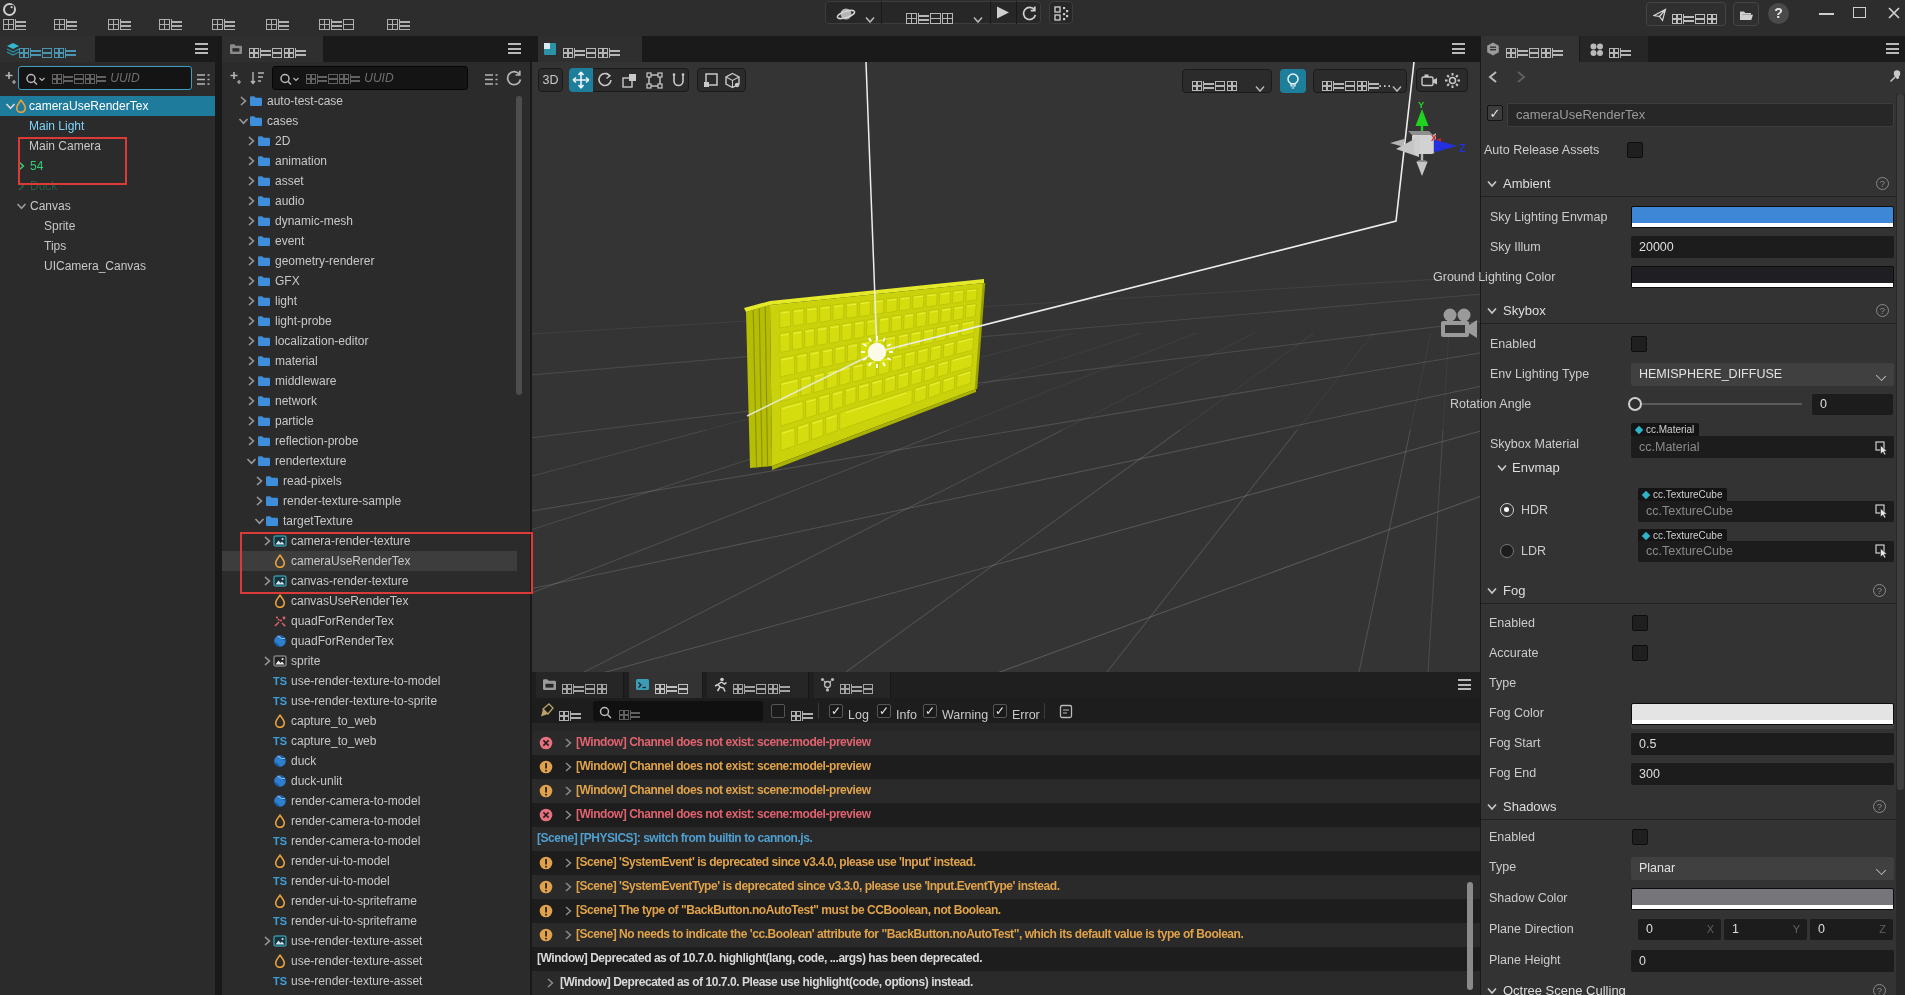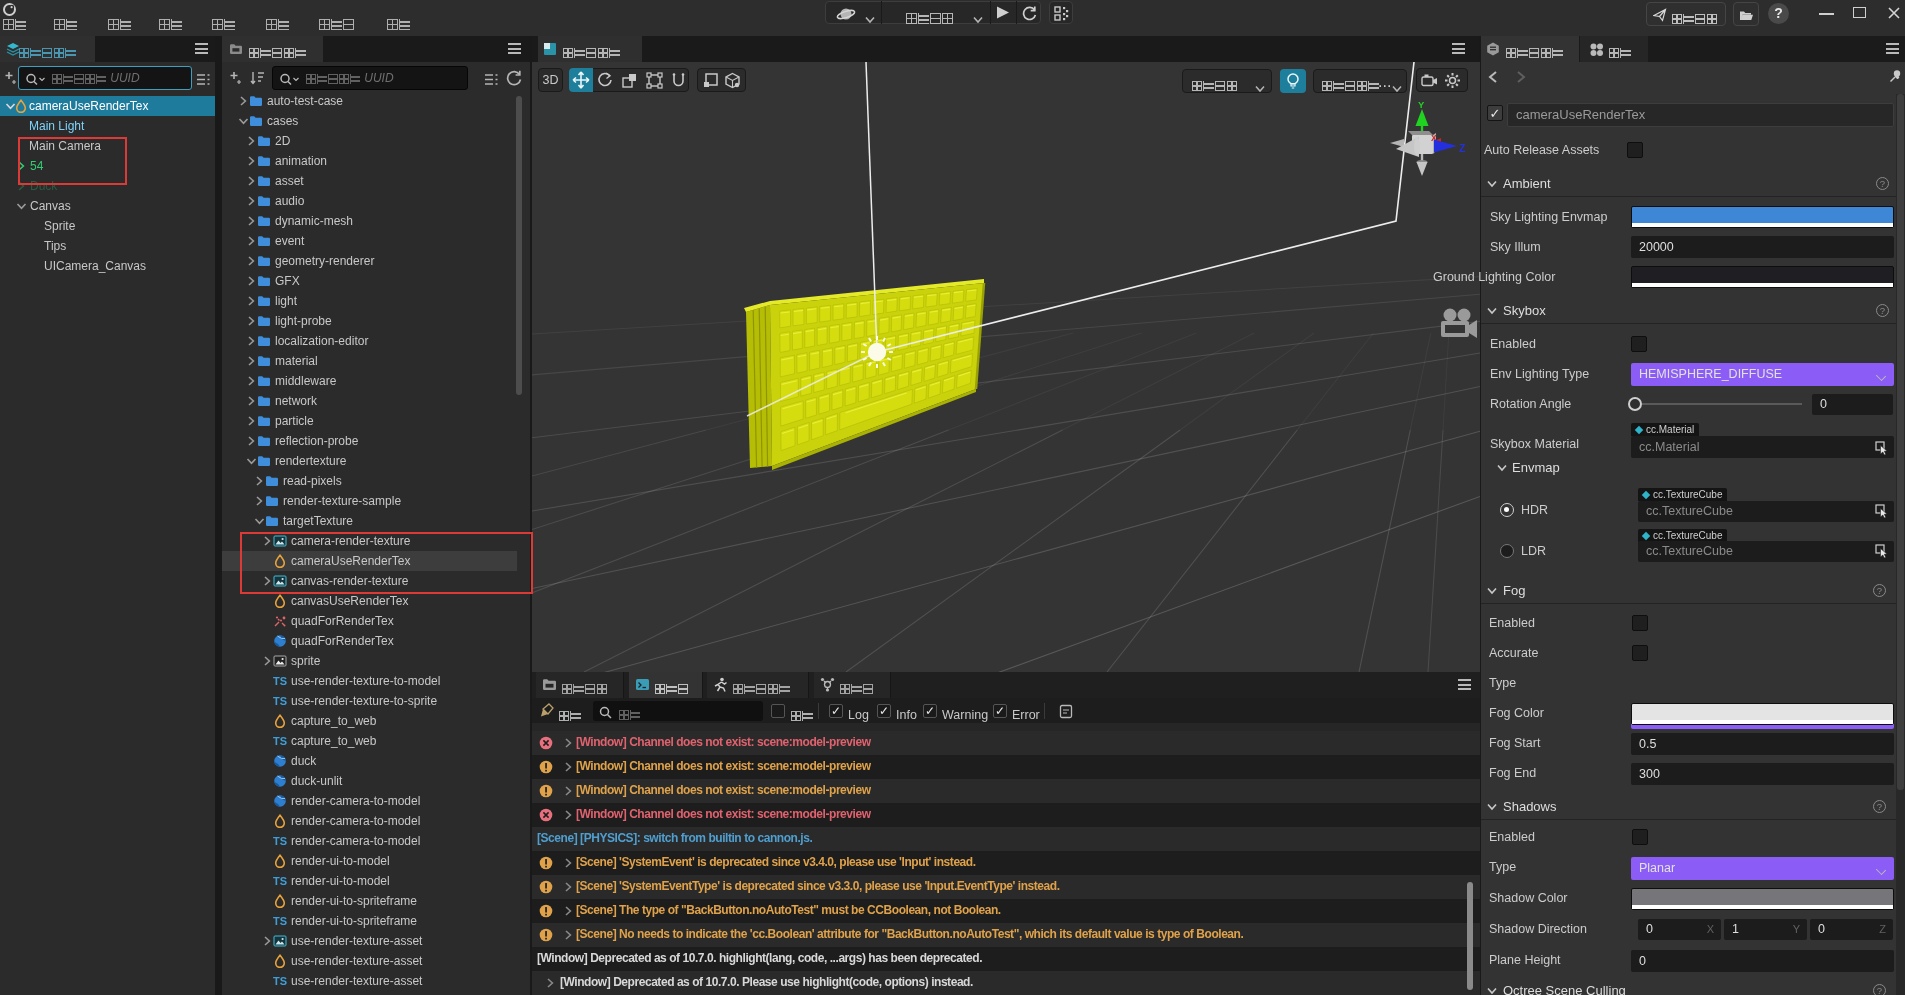--- a/index.html
+++ b/index.html
@@ -10,21 +10,21 @@
  linear-gradient(90deg,transparent 42%,currentColor 42%,currentColor 58%,transparent 58%)}
 .cj1{background:repeating-linear-gradient(transparent 0 2.5px,currentColor 2.5px 4px);border-left:1.1px solid currentColor}
 .cj2{border:1.1px solid currentColor;background:linear-gradient(transparent 42%,currentColor 42%,currentColor 58%,transparent 58%)}
 .zht{display:inline-block;white-space:nowrap}
 .row{position:absolute;font-size:12px;color:#c8c8c8;white-space:nowrap}
 .ham{position:absolute;width:13px;height:11px;border-top:2px solid #b9b9b9;border-bottom:2px solid #b9b9b9}
 .ham:after{content:"";position:absolute;left:0;right:0;top:2.5px;height:2px;background:#b9b9b9}
 .chk{position:absolute;background:#1f1f1f;border:1px solid #0e0e0e;border-radius:2px}
 .lbl{position:absolute;font-size:12.5px;color:#cccccc;white-space:nowrap}
 .inp{position:absolute;background:#1c1c1c;border-radius:2px;color:#dedede;font-size:12.5px;line-height:22px;padding-left:8px;white-space:nowrap}
-.dd{position:absolute;background:#8b5cf6;border-radius:2px;color:#e2e2e2;font-size:12.5px;line-height:23px;padding-left:8px;white-space:nowrap}
+.dd{position:absolute;background:#404040;border-radius:2px;color:#e2e2e2;font-size:12.5px;line-height:23px;padding-left:8px;white-space:nowrap}
 .dd:after{content:"";position:absolute;right:9px;top:9px;width:7px;height:7px;border-right:1.6px solid #bbb;border-bottom:1.6px solid #bbb;transform:rotate(45deg) scale(1,.8)}
 .qm{position:absolute;width:13px;height:13px;border:1.2px solid #8a8a8a;border-radius:50%;color:#8a8a8a;font-size:9.5px;text-align:center;line-height:12px}
 .sep{position:absolute;left:1481px;width:424px;height:1px;background:#232323}
 .tag{position:absolute;height:13px;background:#141414;border-radius:2px 2px 0 0;color:#cfcfcf;font-size:10px;line-height:13px;padding:0 5px;white-space:nowrap}
 .tag i{display:inline-block;width:6px;height:6px;background:#2fb3c8;transform:rotate(45deg);margin-right:4px;font-style:normal}
 .cursor-ic{position:absolute;width:13px;height:14px}
 </style></head><body>
 <div class="ab" style="position:absolute;left:0px;top:0px;width:1905px;height:36px;background:#2d2d2d">
 <div class="ab" style="position:absolute;left:3px;top:2px;width:13px;height:13px;"><svg width="13" height="13" viewBox="0 0 13 13" style="">
         <circle cx="6.5" cy="6.5" r="5.5" fill="none" stroke="#cfcfcf" stroke-width="2"></circle>
@@ -972,21 +972,21 @@
 <div class="ab" style="position:absolute;left:1486px;top:304px;width:12px;height:14px;"><svg width="12" height="14" viewBox="0 0 12 14" style="">
       <path d="M2 4.5 L6 9 L10 4.5" fill="none" stroke="#c9c9c9" stroke-width="1.6"></path>
     </svg></div>
 <div class="ab" style="position:absolute;left:1503px;top:303px;width:200px;height:16px;color:#dedede;font-size:13px">Skybox</div>
 <div class="qm" style="left:1876px;top:304px">?</div>
 <div class="sep" style="top:323px"></div>
 <div class="lbl" style="left:1490px;top:337px">Enabled</div>
 <div class="chk" style="position:absolute;left:1631px;top:336px;width:16px;height:16px;"></div>
 <div class="lbl" style="left:1490px;top:367px">Env Lighting Type</div>
 <div class="dd" style="position:absolute;left:1631px;top:363px;width:263px;height:23px;">HEMISPHERE_DIFFUSE</div>
-<div class="lbl" style="left:1490px;top:397px">Rotation Angle</div>
+<div class="lbl" style="left:1450px;top:397px">Rotation Angle</div>
 <div class="ab" style="position:absolute;left:1642px;top:403px;width:160px;height:2px;background:#5a5a5a"></div>
 <div class="ab" style="position:absolute;left:1628px;top:397px;width:14px;height:14px;background:#2e2e2e;border:2px solid #cfcfcf;border-radius:50%"></div>
 <div class="inp" style="position:absolute;left:1812px;top:394px;width:81px;height:21px;line-height:21px">0</div>
 <div class="lbl" style="left:1490px;top:437px">Skybox Material</div>
 <div class="tag" style="left:1631px;top:423px"><i></i>cc.Material</div>
 <div class="inp" style="position:absolute;left:1631px;top:436px;width:263px;height:22px;color:#8a8a8a">cc.Material<div class="cursor-ic" style="right:6px;top:4px"><svg width="13" height="14" viewBox="0 0 13 14" style="">
         <rect x="1" y="1" width="8" height="8" fill="none" stroke="#d0d0d0" stroke-width="1.2"></rect>
         <path d="M5.5 4.5 L5.5 13 L7.8 11 L9.3 14 L10.8 13.2 L9.3 10.3 L12 10 Z" fill="#e8e8e8" stroke="#222" stroke-width="0.6"></path>
       </svg></div></div>
 <div class="ab" style="position:absolute;left:1496px;top:461px;width:12px;height:14px;"><svg width="12" height="14" viewBox="0 0 12 14" style="">
@@ -1036,21 +1036,21 @@
 <div class="qm" style="left:1873px;top:800px">?</div>
 <div class="sep" style="top:819px"></div>
 <div class="lbl" style="left:1489px;top:830px">Enabled</div>
 <div class="chk" style="position:absolute;left:1632px;top:829px;width:16px;height:16px;"></div>
 <div class="lbl" style="left:1489px;top:860px">Type</div>
 <div class="dd" style="position:absolute;left:1631px;top:857px;width:263px;height:23px;">Planar</div>
 <div class="lbl" style="left:1489px;top:891px">Shadow Color</div>
 <div class="ab" style="position:absolute;left:1631px;top:888px;width:263px;height:22px;background:#76767a;border-radius:2px;border:1px solid #0d0d0d">
     <div class="ab" style="left:0;right:0;bottom:0;height:4px;background:#ffffff"></div>
   </div>
-<div class="lbl" style="left:1489px;top:922px">Shadow Direction</div>
+<div class="lbl" style="left:1489px;top:922px">Plane Direction</div>
 <div class="inp" style="position:absolute;left:1638px;top:919px;width:83px;height:21px;line-height:20px">0<span style="position:absolute;right:7px;color:#606060;font-size:11px">X</span></div>
 <div class="inp" style="position:absolute;left:1724px;top:919px;width:83px;height:21px;line-height:20px">1<span style="position:absolute;right:7px;color:#606060;font-size:11px">Y</span></div>
 <div class="inp" style="position:absolute;left:1810px;top:919px;width:83px;height:21px;line-height:20px">0<span style="position:absolute;right:7px;color:#606060;font-size:11px">Z</span></div>
 <div class="lbl" style="left:1489px;top:953px">Plane Height</div>
 <div class="inp" style="position:absolute;left:1631px;top:950px;width:263px;height:22px;">0</div>
 <div class="ab" style="position:absolute;left:1486px;top:984px;width:12px;height:14px;"><svg width="12" height="14" viewBox="0 0 12 14" style="">
       <path d="M2 4.5 L6 9 L10 4.5" fill="none" stroke="#c9c9c9" stroke-width="1.6"></path>
     </svg></div>
 <div class="ab" style="position:absolute;left:1503px;top:983px;width:220px;height:16px;color:#dedede;font-size:13px">Octree Scene Culling</div>
 <div class="qm" style="left:1873px;top:984px">?</div>

